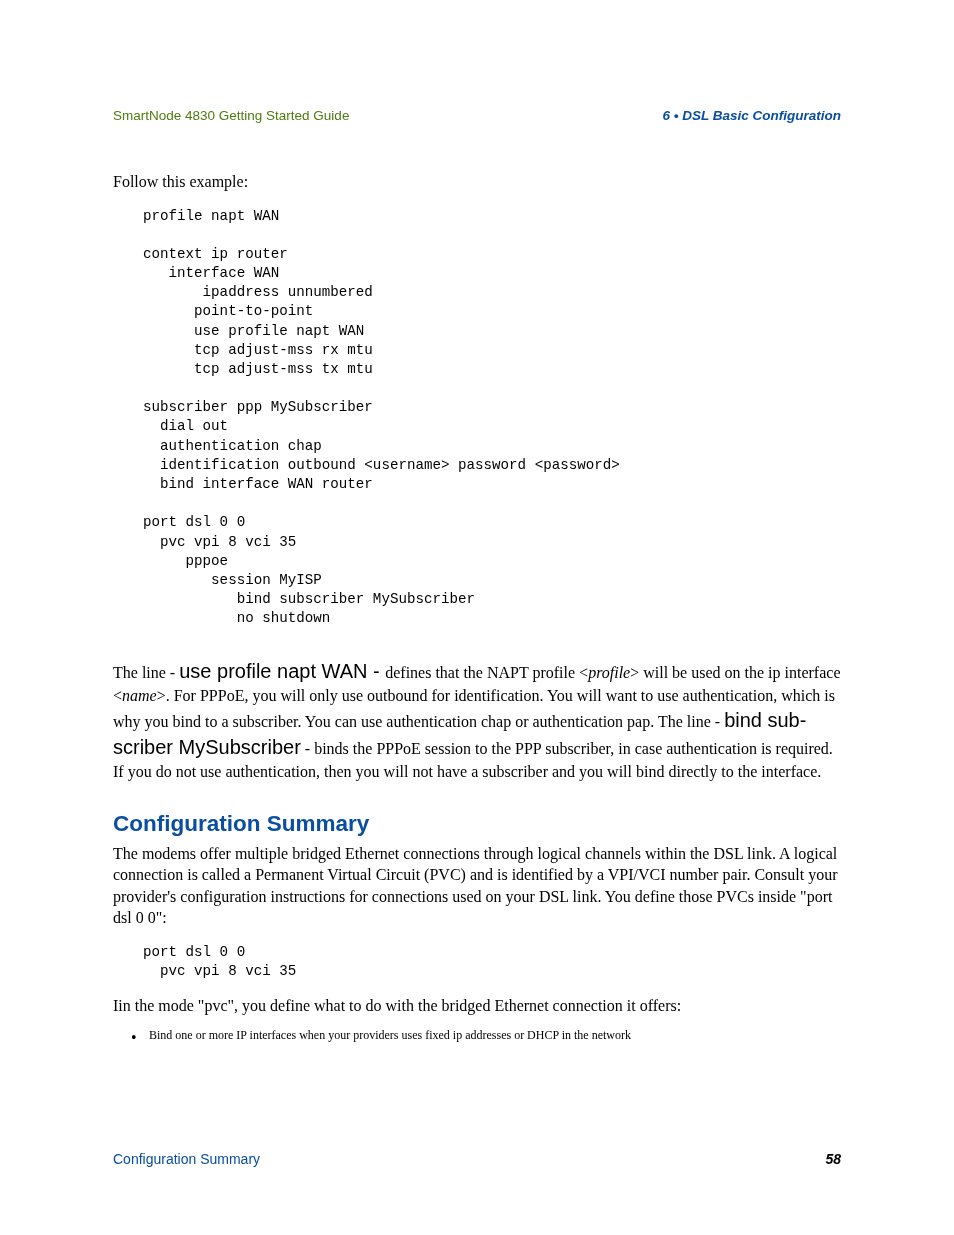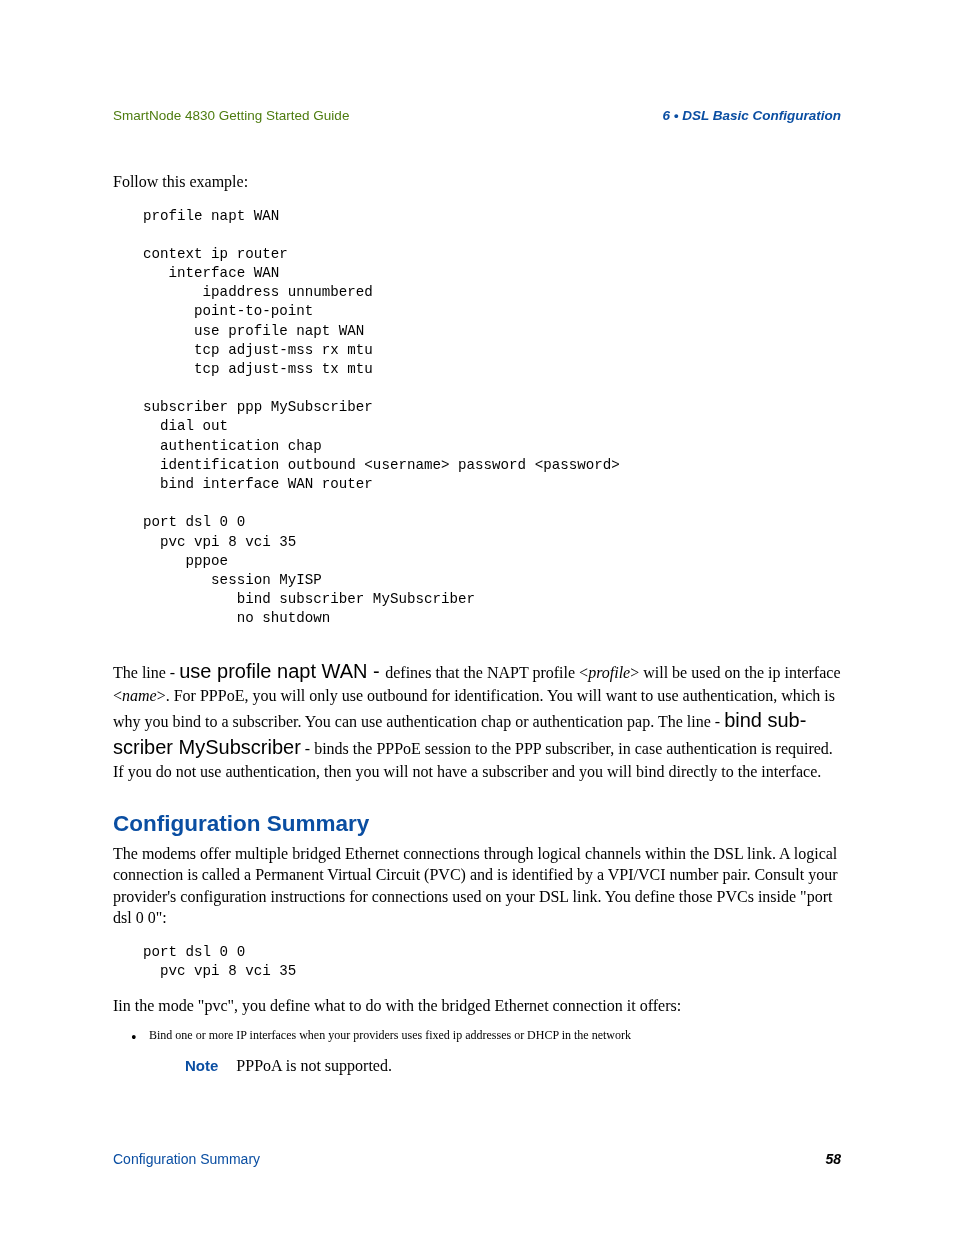--- a/index.html
+++ b/index.html
@@ -157,23 +157,19 @@
 
   <div class="code-block">port dsl 0 0
   pvc vpi 8 vci 35</div>
 
   <p class="body-text">Iin the mode "pvc", you define what to do with the bridged Ethernet connection it offers:</p>
 
   <ul class="bullets">
     <li>Bind one or more IP interfaces when your providers uses fixed ip addresses or DHCP in the network</li>
   </ul>
 
-  <div class="note-row">
-    <div class="note-label">Note</div>
-    <div>PPPoA is not supported.</div>
-  </div>
 
   <div class="footer-row">
     <div class="footer-left">Configuration Summary</div>
     <div class="footer-right">58</div>
   </div>
 
 </div>
 
 </body></html>

